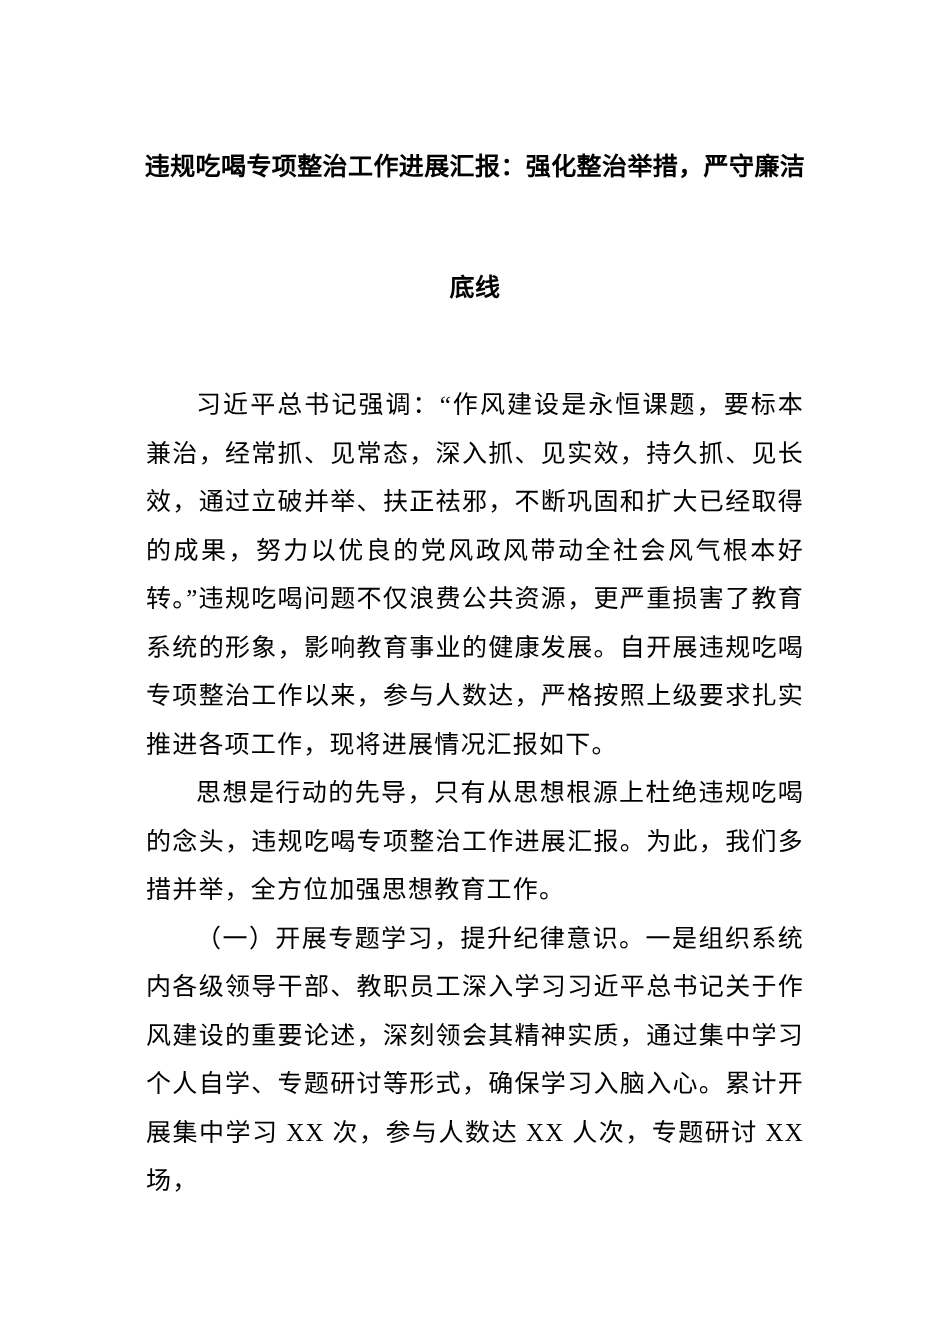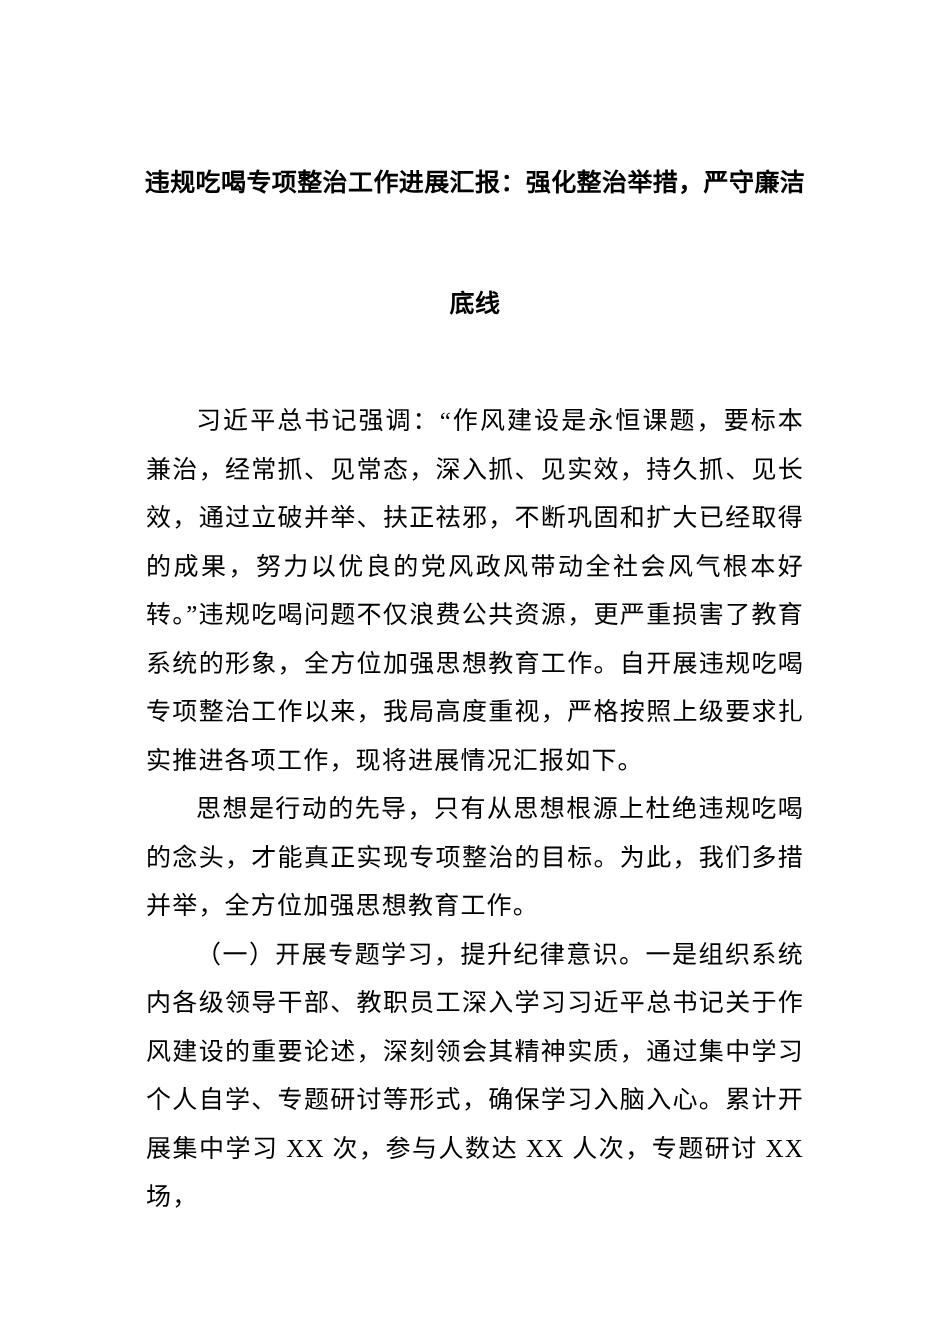--- a/index.html
+++ b/index.html
@@ -12,21 +12,21 @@
       position: relative;
       width: 950px;
       height: 1344px;
       margin: 0 auto;
       background: #ffffff;
       color: #000000;
       overflow: hidden;
       font-family: "Liberation Serif", "DejaVu Serif", serif;
     }
     .doc-title {
-      margin: 16px 140px;
+      margin: 0 140px;
       padding-top: 106px;
       font-size: 25px;
       font-weight: bold;
       line-height: 121px;
       letter-spacing: 0.4px;
       text-align: center;
       color: #000000;
     }
     .doc-body {
       margin: 33px 146px 0 146px;
@@ -45,17 +45,17 @@
       font-weight: bold;
     }
   </style>
 </head>
 <body>
 
 <div class="page">
   <h1 class="doc-title">违规吃喝专项整治工作进展汇报：强化整治举措，严守廉洁底线</h1>
 
   <div class="doc-body">
-    <p class="para">习近平总书记强调：“作风建设是永恒课题，要标本兼治，经常抓、见常态，深入抓、见实效，持久抓、见长效，通过立破并举、扶正祛邪，不断巩固和扩大已经取得的成果，努力以优良的党风政风带动全社会风气根本好转。”违规吃喝问题不仅浪费公共资源，更严重损害了教育系统的形象，全方位加强思想教育工作。自开展违规吃喝专项整治工作以来，我局高度重视，严格按照上级要求扎实推进各项工作，现将进展情况汇报如下。</p>
-    <p class="para">思想是行动的先导，只有从思想根源上杜绝违规吃喝的念头，才能真正实现专项整治的目标。为此，我们多措并举，全方位加强思想教育工作。</p>
+    <p class="para">习近平总书记强调：“作风建设是永恒课题，要标本兼治，经常抓、见常态，深入抓、见实效，持久抓、见长效，通过立破并举、扶正祛邪，不断巩固和扩大已经取得的成果，努力以优良的党风政风带动全社会风气根本好转。”违规吃喝问题不仅浪费公共资源，更严重损害了教育系统的形象，影响教育事业的健康发展。自开展违规吃喝专项整治工作以来，参与人数达，严格按照上级要求扎实推进各项工作，现将进展情况汇报如下。</p>
+    <p class="para">思想是行动的先导，只有从思想根源上杜绝违规吃喝的念头，违规吃喝专项整治工作进展汇报。为此，我们多措并举，全方位加强思想教育工作。</p>
     <p class="para">（一）开展专题学习，提升纪律意识。一是组织系统内各级领导干部、教职员工深入学习习近平总书记关于作风建设的重要论述，深刻领会其精神实质，通过集中学习个人自学、专题研讨等形式，确保学习入脑入心。累计开展集中学习 XX 次，参与人数达 XX 人次，专题研讨 XX 场，</p>
   </div>
 </div>
 
 </body></html>

